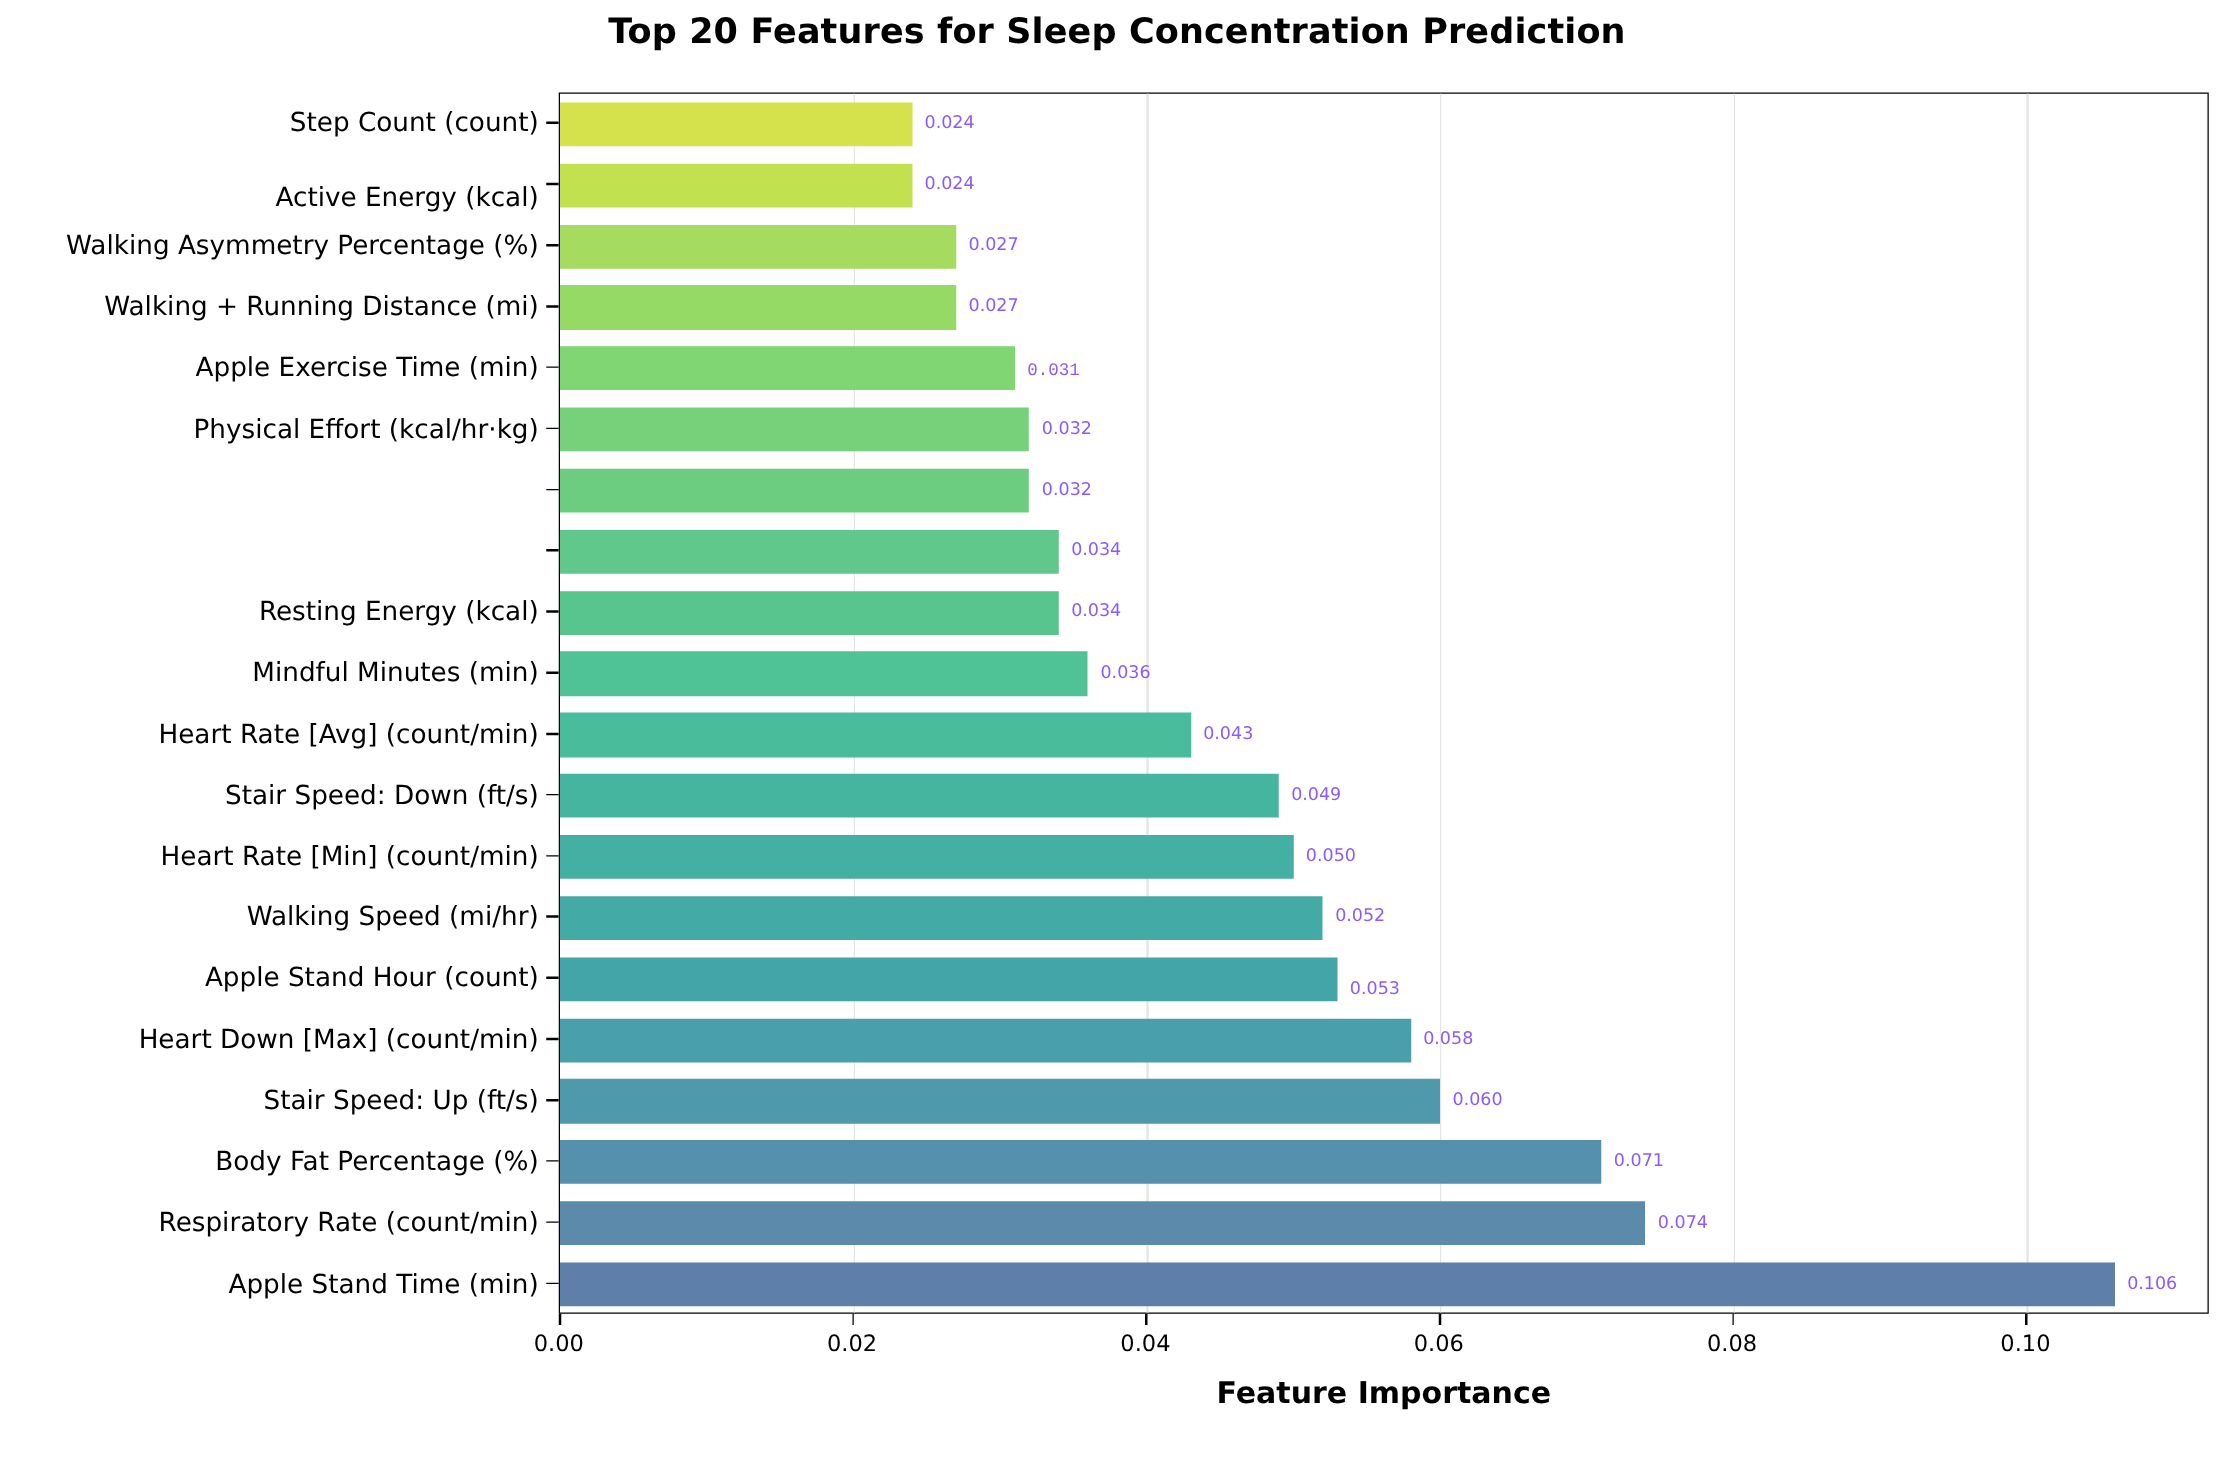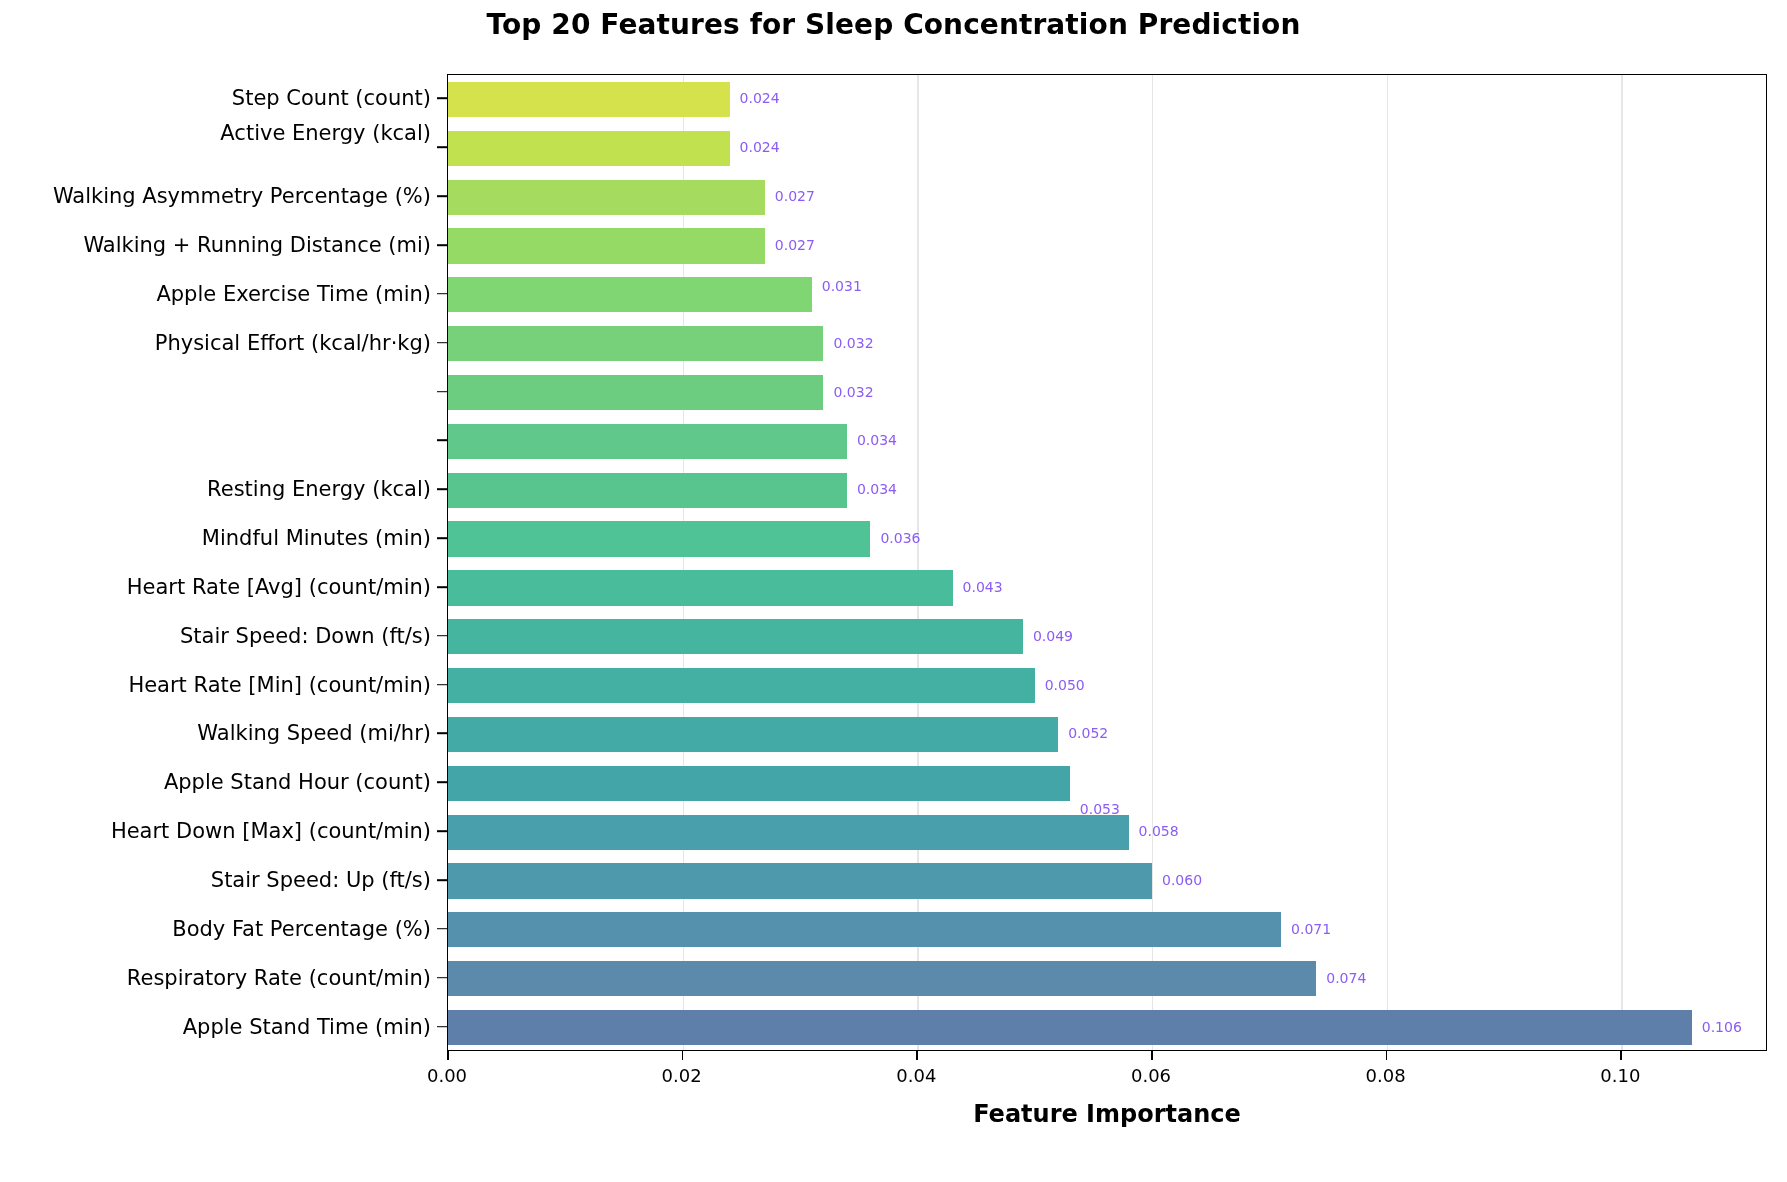--- a/index.html
+++ b/index.html
@@ -150,21 +150,21 @@
 </head>
 <body>
 
 <div id="figure">
 
   <div id="chart-title">Top 20 Features for Sleep Concentration Prediction</div>
 
   <div id="y-labels">
       <div class="y-label" style="top: 24.425px;">Step Count (count)</div>
       <div class="y-tick" style="top: 24.425px;"></div>
-      <div class="y-label" style="top: 59px;">Active Energy (kcal)</div>
+      <div class="y-label" style="top: 84px;">Active Energy (kcal)</div>
       <div class="y-tick" style="top: 73.275px;"></div>
       <div class="y-label" style="top: 122.125px;">Walking Asymmetry Percentage (%)</div>
       <div class="y-tick" style="top: 122.125px;"></div>
       <div class="y-label" style="top: 170.975px;">Walking + Running Distance (mi)</div>
       <div class="y-tick" style="top: 170.975px;"></div>
       <div class="y-label" style="top: 219.825px;">Apple Exercise Time (min)</div>
       <div class="y-tick" style="top: 219.825px;"></div>
       <div class="y-label" style="top: 268.675px;">Physical Effort (kcal/hr·kg)</div>
       <div class="y-tick" style="top: 268.675px;"></div>
       <div class="y-tick" style="top: 317.525px;"></div>
@@ -265,31 +265,31 @@
           <div class="bar" style="width: 1243.73px; background: rgb(95, 127, 171);"></div>
         </div>
       </div>
   </div>
 
   <div id="value-labels">
       <div class="value-label" style="top: 24.425px; left: 292.6px;">0.024</div>
       <div class="value-label" style="top: 73.275px; left: 292.6px;">0.024</div>
       <div class="value-label" style="top: 122.125px; left: 327.8px;">0.027</div>
       <div class="value-label" style="top: 170.975px; left: 327.8px;">0.027</div>
-      <div class="value-label" style="top: 212px; left: 374.733px;">0.031</div>
+      <div class="value-label" style="top: 223px; left: 374.733px; font-family: Liberation Mono, monospace;">0.031</div>
       <div class="value-label" style="top: 268.675px; left: 386.467px;">0.032</div>
       <div class="value-label" style="top: 317.525px; left: 386.467px;">0.032</div>
       <div class="value-label" style="top: 366.375px; left: 409.933px;">0.034</div>
       <div class="value-label" style="top: 415.225px; left: 409.933px;">0.034</div>
       <div class="value-label" style="top: 464.075px; left: 433.4px;">0.036</div>
       <div class="value-label" style="top: 512.925px; left: 515.533px;">0.043</div>
       <div class="value-label" style="top: 561.775px; left: 585.933px;">0.049</div>
       <div class="value-label" style="top: 610.625px; left: 597.667px;">0.050</div>
       <div class="value-label" style="top: 659.475px; left: 621.133px;">0.052</div>
-      <div class="value-label" style="top: 735px; left: 632.867px;">0.053</div>
+      <div class="value-label" style="top: 717px; left: 632.867px;">0.053</div>
       <div class="value-label" style="top: 757.175px; left: 691.533px;">0.058</div>
       <div class="value-label" style="top: 806.025px; left: 715px;">0.060</div>
       <div class="value-label" style="top: 854.875px; left: 844.067px;">0.071</div>
       <div class="value-label" style="top: 903.725px; left: 879.267px;">0.074</div>
       <div class="value-label" style="top: 952.575px; left: 1254.73px;">0.106</div>
     </div>
 
   <div id="x-ticks">
       <div class="x-tick-mark" style="left: 0px;"></div>
       <div class="x-tick-label" style="left: 0px;">0.00</div>

